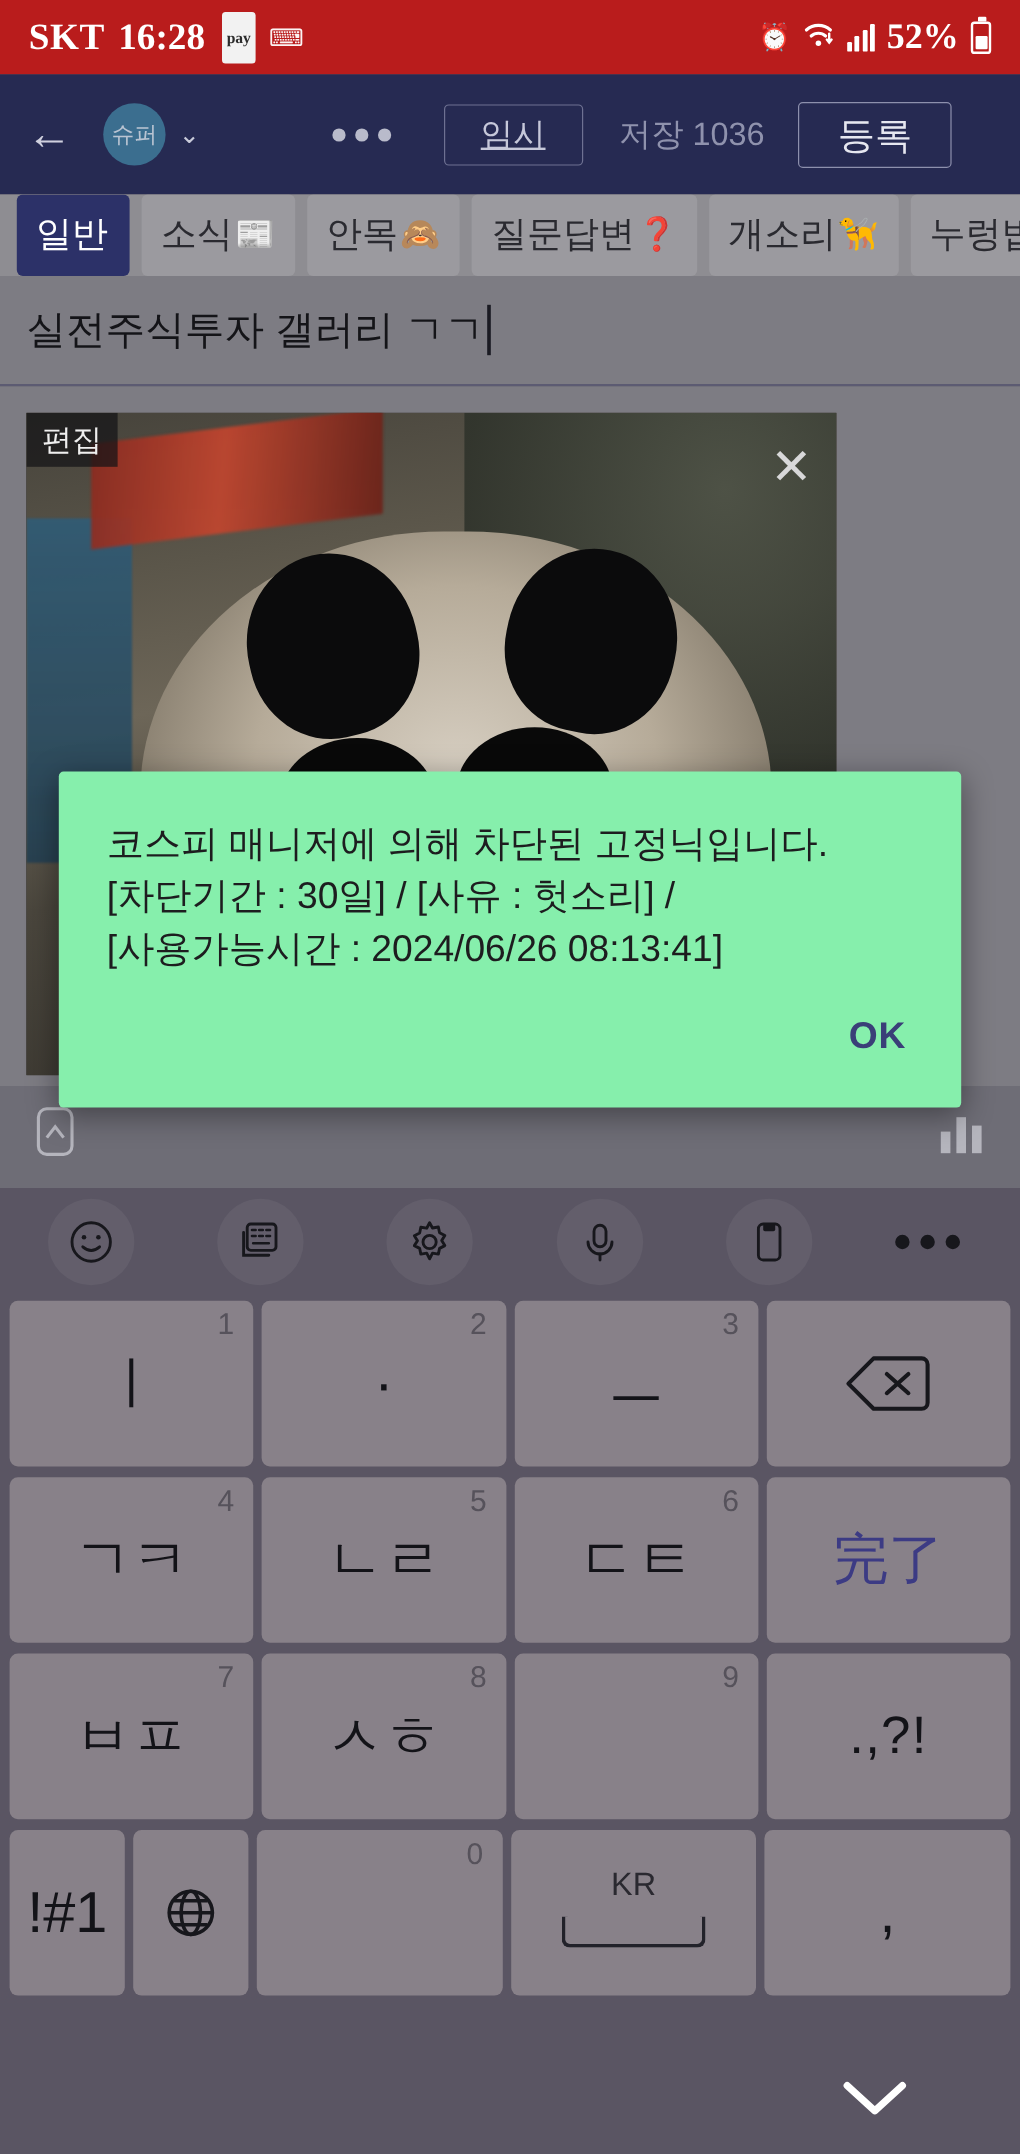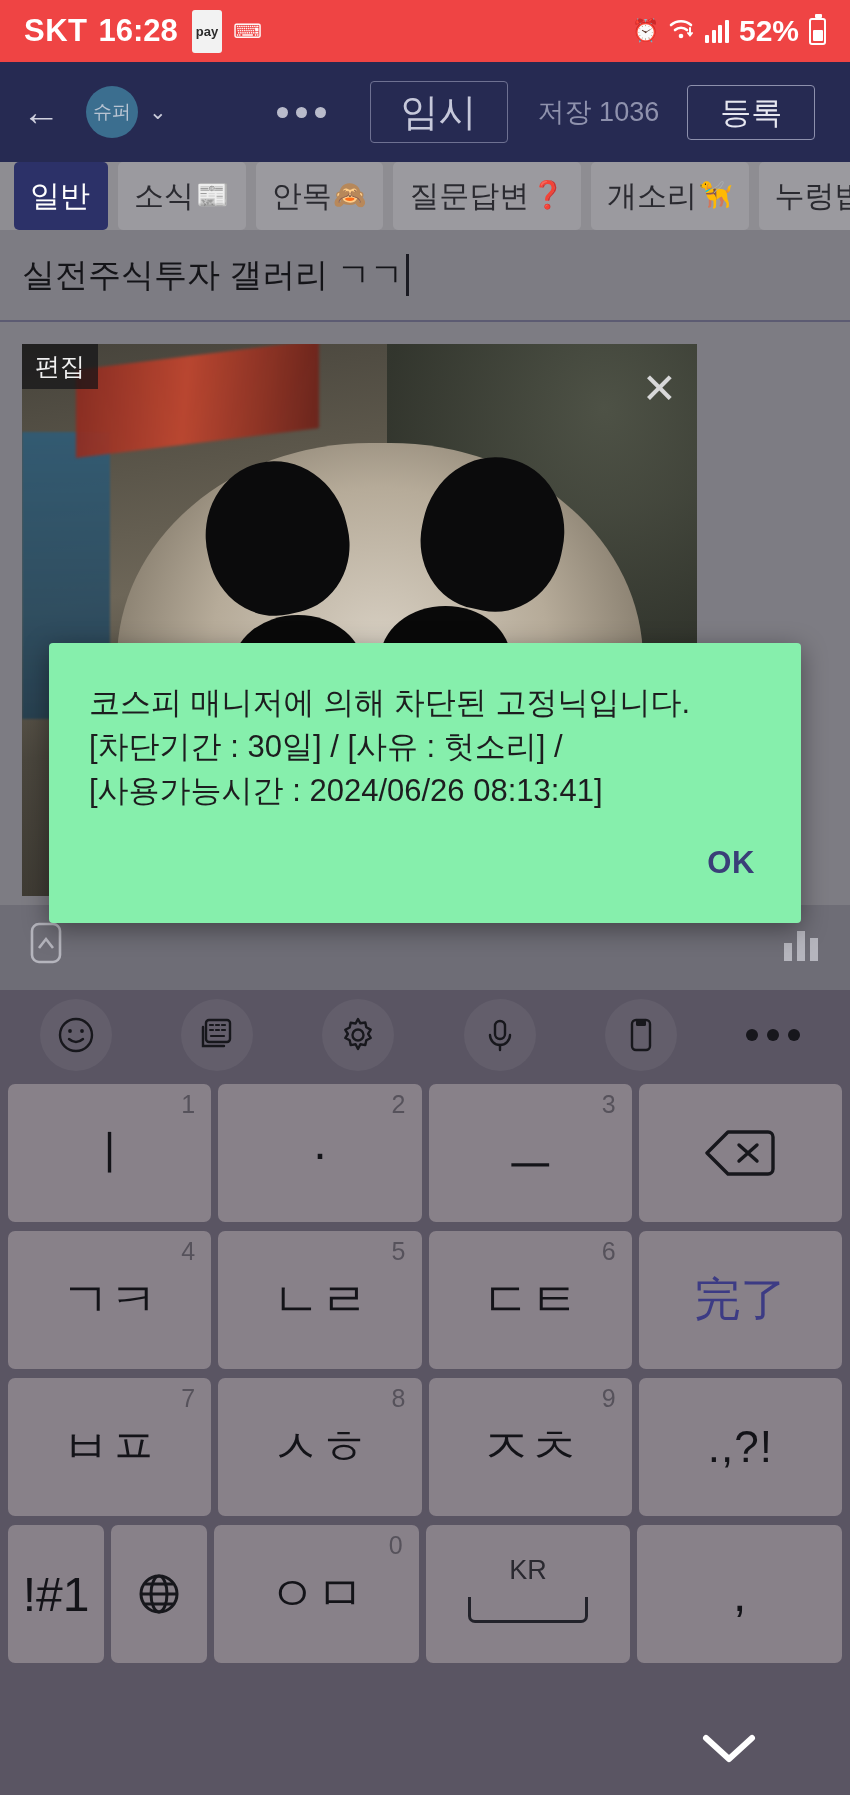--- a/index.html
+++ b/index.html
@@ -8,22 +8,22 @@
     font-family: "Liberation Sans", "DejaVu Sans", sans-serif;
     background:#5a5563;
     overflow:hidden;
     position:relative;
   }
   #app { position:relative; width:850px; height:1795px; overflow:hidden; }
 
   
   .statusbar{
     position:absolute; top:0; left:0; width:850px; height:62px;
-    background:#ef4444; display:flex; align-items:center;
-    padding:0 24px; color:#fff;
+    background:#b91c1c; display:flex; align-items:center;
+    padding:0 24px; color:#fff;font-family:Liberation Serif, serif;
   }
   .sb-left{ display:flex; align-items:center; gap:11px; }
   .sb-carrier{ font-size:31px; font-weight:700; letter-spacing:.5px; }
   .sb-time{ font-size:31px; font-weight:700; }
   .sb-pay{
     background:#f2f2f2; color:#2c2c2c; font-size:13px; font-weight:700;
     border-radius:3px; padding:15px 4px; line-height:1; margin-left:3px;
   }
   .sb-kbd{ font-size:20px; opacity:.95; letter-spacing:-1px;}
   .sb-right{ margin-left:auto; display:flex; align-items:center; gap:10px; }
@@ -48,21 +48,21 @@
   .avatar{
     width:52px;height:52px;border-radius:50%;background:#3b6e8f;
     display:flex;align-items:center;justify-content:center;
     color:#b9c4d2;font-size:19px;margin-left:8px;
   }
   .chev-sm{ color:#c9cbda; font-size:21px; margin-left:11px; }
   .dots3{ display:flex;gap:8px; margin-left:110px; }
   .dots3 i{ width:11px;height:11px;border-radius:50%;background:#b9bbcb;display:block;}
   .btn-outline{
     margin-left:44px; border:1.6px solid #6e7192; color:#c6c8da;
-    font-size:38px; padding:11px 30px; border-radius:4px; line-height:1;
+    font-size:27px; padding:11px 30px; border-radius:4px; line-height:1;text-decoration:underline;
   }
   .save-count{ margin-left:30px; color:#8f92ad; font-size:27px; }
   .btn-submit{
     margin-left:28px; border:1.6px solid #8d90ad; color:#e6e7f0;
     font-size:31px; padding:11px 32px; border-radius:4px; line-height:1;
   }
 
   
   .tabs{
     position:absolute; top:162px; left:0; width:850px; height:68px;
@@ -412,41 +412,39 @@
         <div class="key">
           <span class="num">7</span>
           <span>ㅂㅍ</span>
         </div>
         <div class="key">
           <span class="num">8</span>
           <span>ㅅㅎ</span>
         </div>
         <div class="key">
           <span class="num">9</span>
-          <span>ㅈㅊ</span>
         </div>
         <div class="key punct">
           <span>.,?!</span>
         </div>
       </div>
 
       <div class="krow">
         <div class="key wide-half">
           <span>!#1</span>
         </div>
         <div class="key wide-half">
           <svg width="56" height="56" viewBox="0 0 56 56">
               <circle cx="28" cy="28" r="18" stroke="#17171c" stroke-width="3" fill="none"></circle>
               <ellipse cx="28" cy="28" rx="8" ry="18" stroke="#17171c" stroke-width="3" fill="none"></ellipse>
               <path d="M10 28h36M14 18h28M14 38h28" stroke="#17171c" stroke-width="3"></path>
             </svg>
         </div>
         <div class="key">
           <span class="num">0</span>
-          <span>ㅇㅁ</span>
         </div>
         <div class="key">
           <span class="kr">KR</span>
           <span class="spacebar"></span>
         </div>
         <div class="key">
           <span>,</span>
         </div>
       </div>
 

